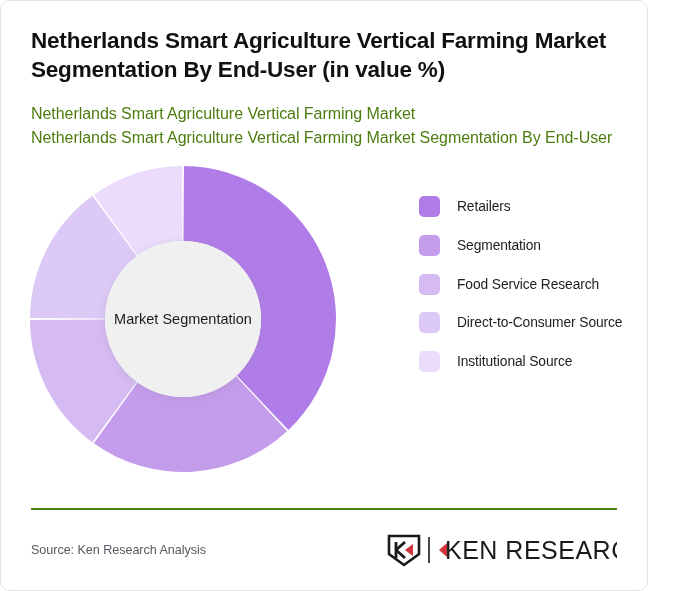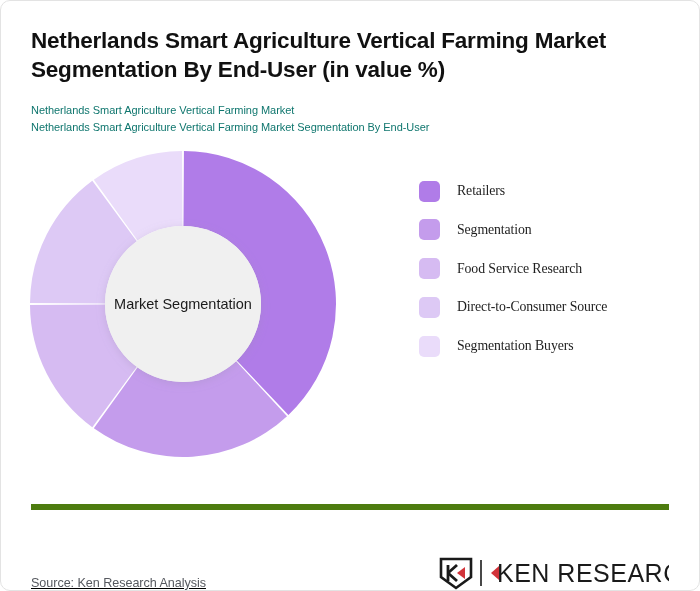--- a/index.html
+++ b/index.html
@@ -6,21 +6,21 @@
     margin: 0;
     padding: 0;
     background: #ffffff;
   }
   body {
     font-family: "Liberation Sans", sans-serif;
     -webkit-font-smoothing: antialiased;
   }
   .card {
     position: relative;
-    width: 700px;
+    width: 648px;
     height: 591px;
     box-sizing: border-box;
     background: #ffffff;
     border: 1px solid #e3e3e3;
     border-radius: 10px;
     overflow: hidden;
   }
   .header {
     padding: 26px 30px 0 30px;
   }
@@ -30,22 +30,22 @@
     line-height: 1.28;
     color: #111111;
     letter-spacing: -0.2px;
     margin: 0;
     max-width: 600px;
   }
   .subtitles {
     margin-top: 17px;
   }
   .chart-subtitle {
-    font-size: 11px;
-    color: #0f766e;
+    font-size: 16px;
+    color: #4d7c0f;
     line-height: 1.55;
     letter-spacing: -0.05px;
   }
   .body-area {
     position: relative;
     height: 350px;
   }
   .donut-wrap {
     position: absolute;
     left: 25px;
@@ -67,46 +67,44 @@
   .legend {
     position: absolute;
     left: 418px;
     top: 36px;
     width: 255px;
   }
   .legend-item {
     display: flex;
     align-items: center;
     height: 38.8px;
-    font-family: Liberation Serif, serif;
   }
   .legend-swatch {
     width: 21px;
     height: 21px;
     border-radius: 5px;
     flex: 0 0 auto;
   }
   .legend-label {
     margin-left: 17px;
     font-size: 13.8px;
     color: #1e1e1e;
     white-space: nowrap;
     letter-spacing: -0.1px;
   }
   .footer {
     position: absolute;
     left: 30px;
     right: 30px;
     bottom: 0;
     height: 80px;
-    border-top: 6px solid #4d7c0f;
+    border-top: 2px solid #4d7c0f;
     display: flex;
-    align-items: flex-end;
+    align-items: center;
     justify-content: space-between;
-    text-decoration: underline;
   }
   .source-text {
     font-size: 12.6px;
     color: #56595f;
     letter-spacing: -0.05px;
   }
   .logo {
     display: flex;
     align-items: center;
   }
@@ -158,21 +156,21 @@
         <div class="legend-item">
           <span class="legend-swatch" style="background: rgb(214, 187, 242);"></span>
           <span class="legend-label">Food Service Research</span>
         </div>
         <div class="legend-item">
           <span class="legend-swatch" style="background: rgb(221, 201, 245);"></span>
           <span class="legend-label">Direct-to-Consumer Source</span>
         </div>
         <div class="legend-item">
           <span class="legend-swatch" style="background: rgb(234, 220, 250);"></span>
-          <span class="legend-label">Segmentation Buyers</span>
+          <span class="legend-label">Institutional Source</span>
         </div>
       </div>
 
   </div>
 
   <div class="footer">
     <div class="source-text">Source: Ken Research Analysis</div>
     <div class="logo">
       <svg class="logo-svg" width="232" height="34" viewBox="0 0 232 34">
         <g>

